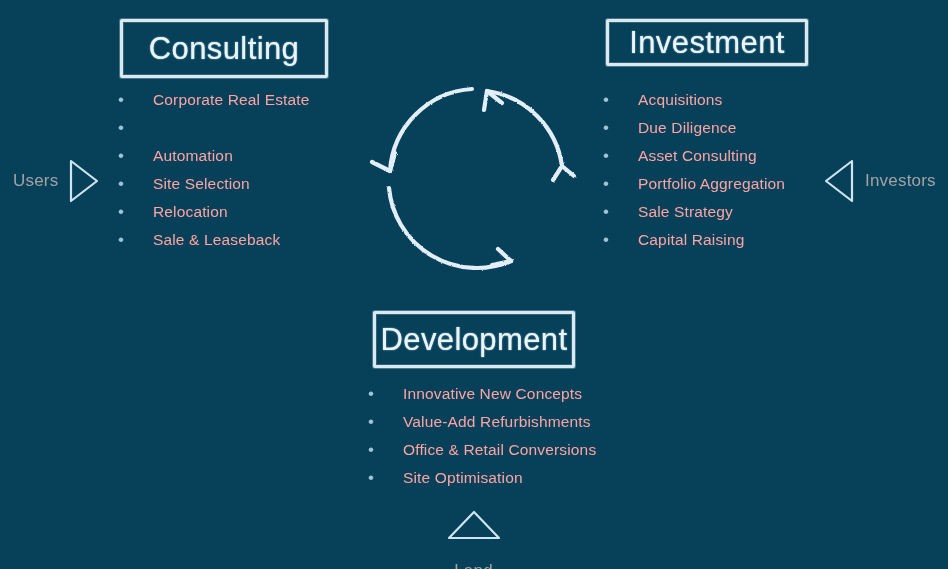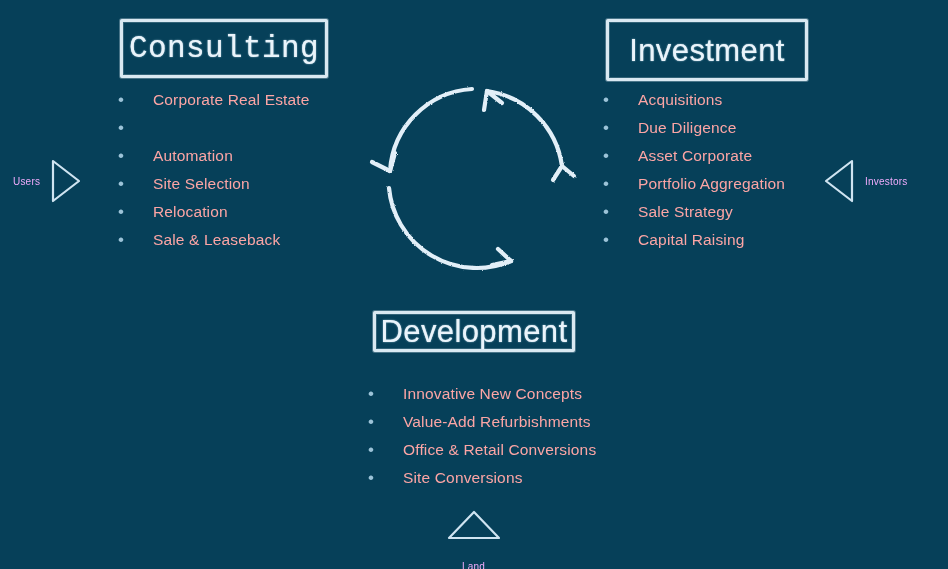--- a/index.html
+++ b/index.html
@@ -39,23 +39,23 @@
   .title-box .title-text {
     color: #eaf4fb;
     font-size: 31px;
     font-weight: 400;
     letter-spacing: 0.4px;
     line-height: 1;
     white-space: nowrap;
     text-shadow: 0 0 2px rgba(200,228,244,0.45);
   }
 
-  #box-consulting  { left: 120px; top: 19px;  width: 208px; height: 59px; font-family: Liberation Mono, monospace; }
-  #box-investment  { left: 606px; top: 19px;  width: 202px; height: 62px; }
-  #box-development { left: 373px; top: 311px; width: 202px; height: 41px; }
+  #box-consulting  { left: 120px; top: 19px;  width: 208px; height: 59px; }
+  #box-investment  { left: 606px; top: 19px;  width: 202px; height: 47px; }
+  #box-development { left: 373px; top: 311px; width: 202px; height: 57px; }
 
   
   .bullet-list { position: absolute; }
   .bullet-row {
     display: flex;
     align-items: baseline;
     height: 28px;
   }
   .bullet-dot {
     width: 16px;
@@ -83,22 +83,22 @@
   #list-development .bullet-row   { height: 28px; }
 
   
   .actor {
     position: absolute;
     display: flex;
     align-items: center;
     gap: 10px;
   }
   .actor-label {
-    color: #f0abfc;
-    font-size: 10px;
+    color: #a3a3a3;
+    font-size: 17px;
     white-space: nowrap;
     letter-spacing: 0.2px;
   }
   #actor-users    { left: 13px;  top: 158px; }
   #actor-investors{ left: 823px; top: 158px; }
 
   .tri { display: block; }
 
   
   #land-marker {
@@ -164,21 +164,21 @@
     <div class="bullet-row">
       <span class="bullet-dot">•</span>
       <span class="bullet-label">Acquisitions</span>
     </div>
     <div class="bullet-row">
       <span class="bullet-dot">•</span>
       <span class="bullet-label">Due Diligence</span>
     </div>
     <div class="bullet-row">
       <span class="bullet-dot">•</span>
-      <span class="bullet-label">Asset Corporate</span>
+      <span class="bullet-label">Asset Consulting</span>
     </div>
     <div class="bullet-row">
       <span class="bullet-dot">•</span>
       <span class="bullet-label">Portfolio Aggregation</span>
     </div>
     <div class="bullet-row">
       <span class="bullet-dot">•</span>
       <span class="bullet-label">Sale Strategy</span>
     </div>
     <div class="bullet-row">
@@ -199,21 +199,21 @@
     <div class="bullet-row">
       <span class="bullet-dot">•</span>
       <span class="bullet-label">Value-Add Refurbishments</span>
     </div>
     <div class="bullet-row">
       <span class="bullet-dot">•</span>
       <span class="bullet-label">Office &amp; Retail Conversions</span>
     </div>
     <div class="bullet-row">
       <span class="bullet-dot">•</span>
-      <span class="bullet-label">Site Conversions</span>
+      <span class="bullet-label">Site Optimisation</span>
     </div>
   </div>
 
   <div class="actor" id="actor-users">
     <span class="actor-label">Users</span>
     <span>
       <svg class="tri" width="32" height="46" viewBox="0 0 32 46">
         <path d="M3 3 L29 23 L3 43 Z" fill="none" stroke="#cfe4f1" stroke-width="2.2" stroke-linejoin="round" stroke-linecap="round"></path>
       </svg>
     </span>

